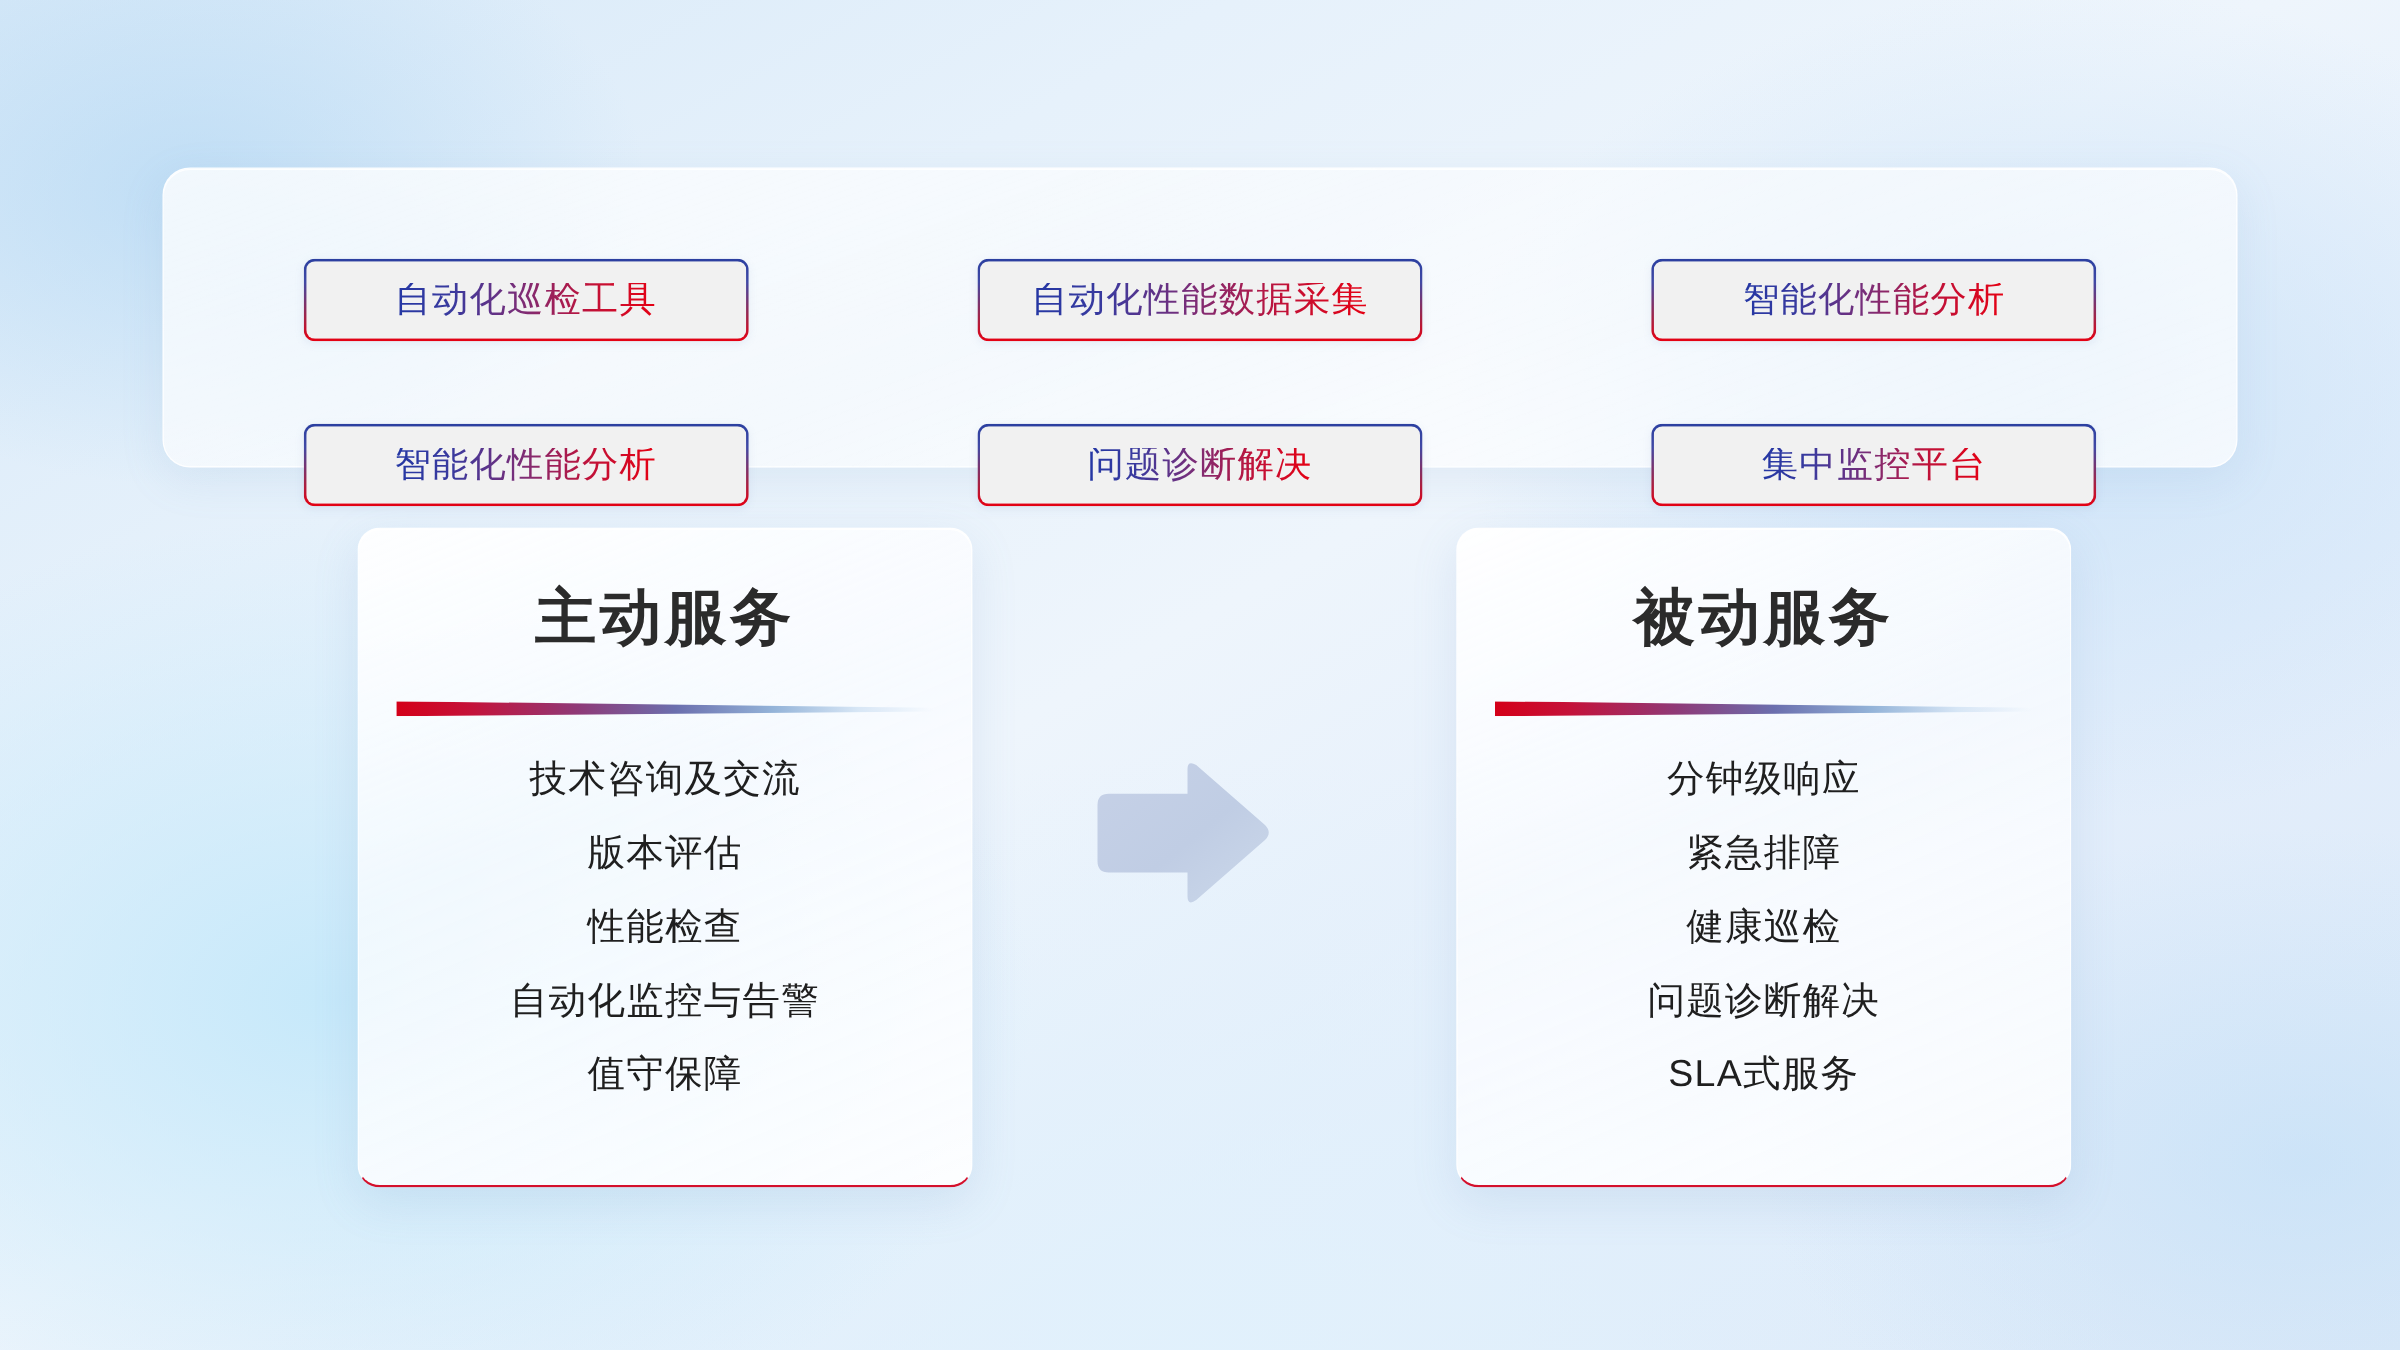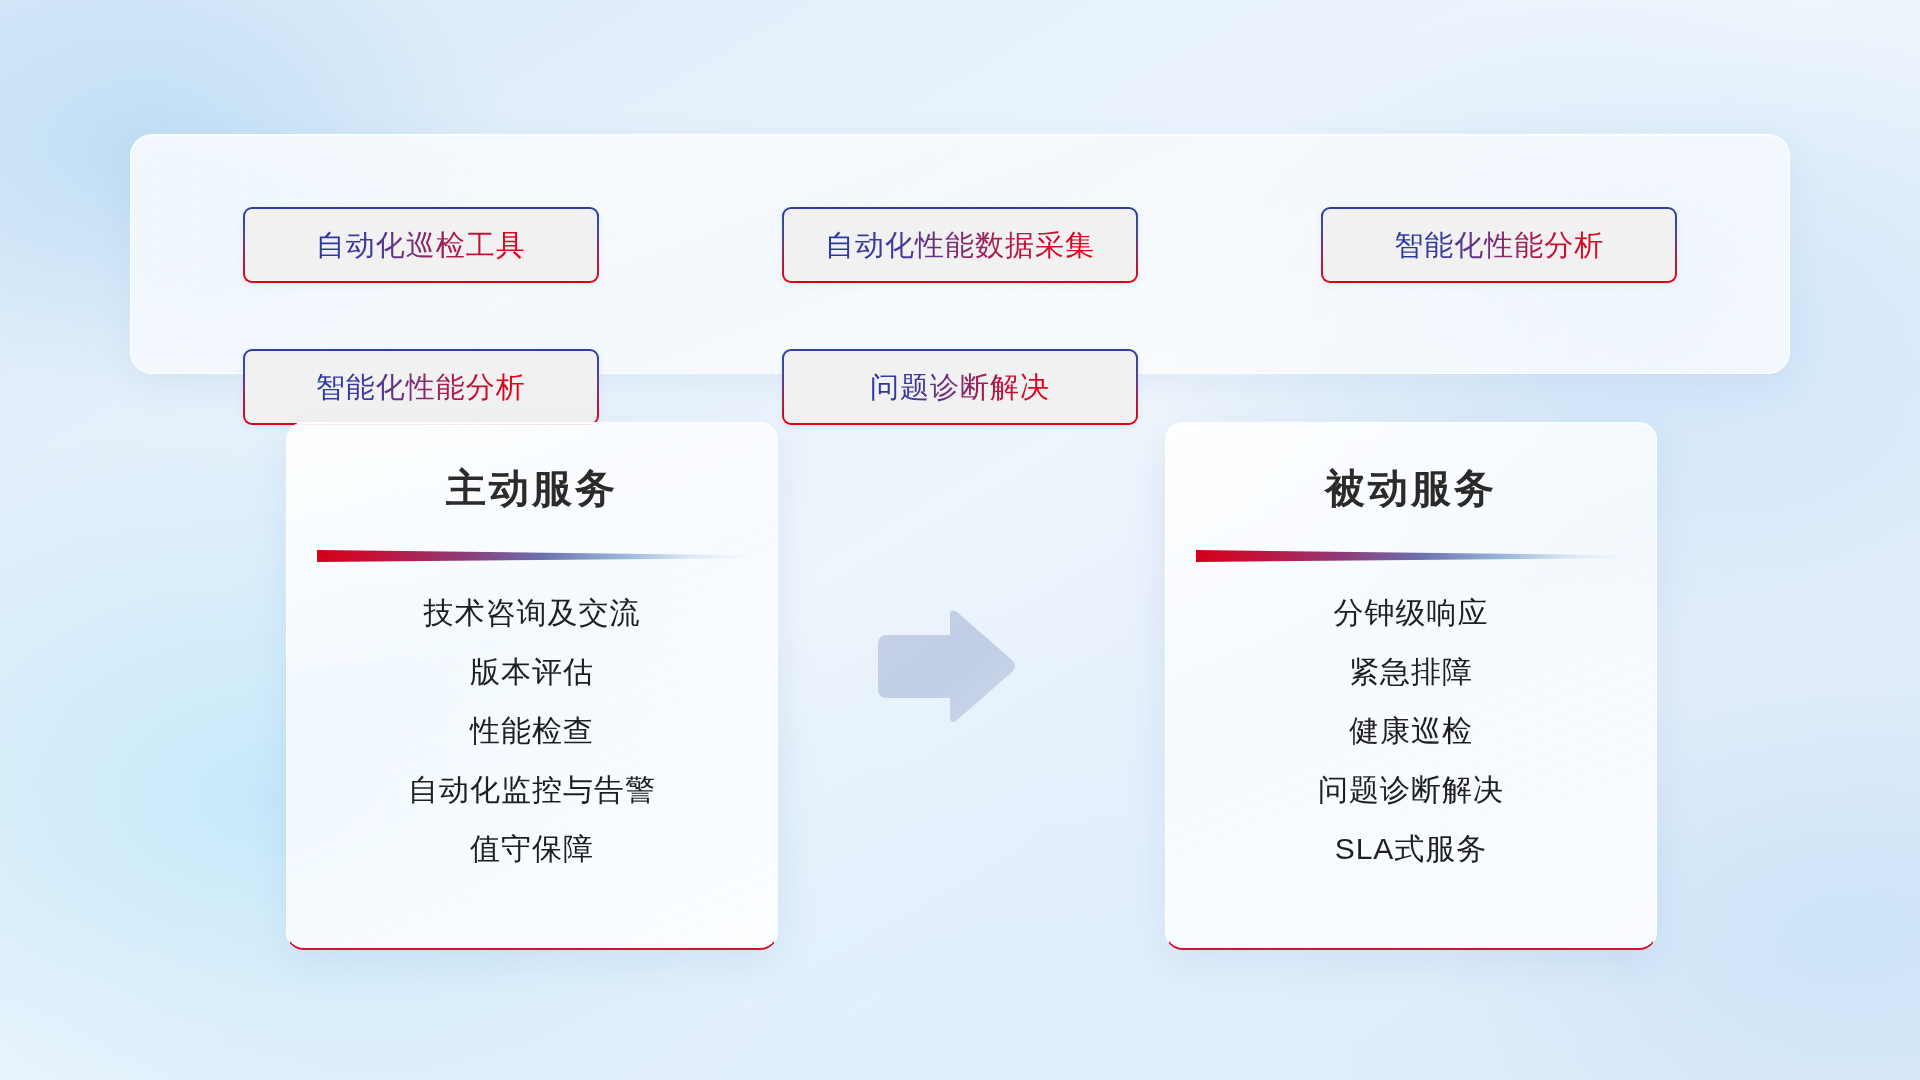--- a/index.html
+++ b/index.html
@@ -47,21 +47,21 @@
     grid-template-rows: repeat(2, 1fr);
     align-items: center;
     justify-items: center;
     padding: 24px 34px;
     column-gap: 28px;
     row-gap: 18px;
   }
 
   .tag {
     width: 356px;
-    height: 76px;
+    height: 66px;
     border-radius: 9px;
     display: flex;
     align-items: center;
     justify-content: center;
     position: relative;
     background: #f2f2f2;
     
     border: 2px solid transparent;
     background-image:
       linear-gradient(#f1f1f1, #f1f1f1),
@@ -97,21 +97,21 @@
     border-bottom: 2px solid #d4102c;
     box-shadow: 0 12px 36px rgba(110,150,195,0.15), inset 0 1px 0 rgba(255,255,255,0.95);
     overflow: hidden;
   }
   #card-active   { left: 286px; }
   #card-passive  { left: 1140px; margin-left: 25px; }
 
   .card-title {
     margin-top: 38px;
     text-align: center;
-    font-size: 40px;
+    font-size: 49px;
     font-weight: 700;
     letter-spacing: 3px;
     color: #2b2b2b;
     text-shadow: 0 1px 1px rgba(255,255,255,0.8);
   }
 
   .card-divider {
     position: relative;
     margin: 34px auto 0 auto;
     width: 430px;
@@ -172,20 +172,23 @@
     </div>
     <div class="tag">
       <span class="tag-label">智能化性能分析</span>
     </div>
 
     <div class="tag">
       <span class="tag-label">智能化性能分析</span>
     </div>
     <div class="tag">
       <span class="tag-label">问题诊断解决</span>
+    </div>
+    <div class="tag">
+      <span class="tag-label">集中监控平台</span>
     </div>
 
   </div>
 
   <div class="service-card" id="card-active">
     <div class="card-title">主动服务</div>
     <div class="card-divider">
       <div class="wedge"></div>
     </div>
     <div class="card-list">

